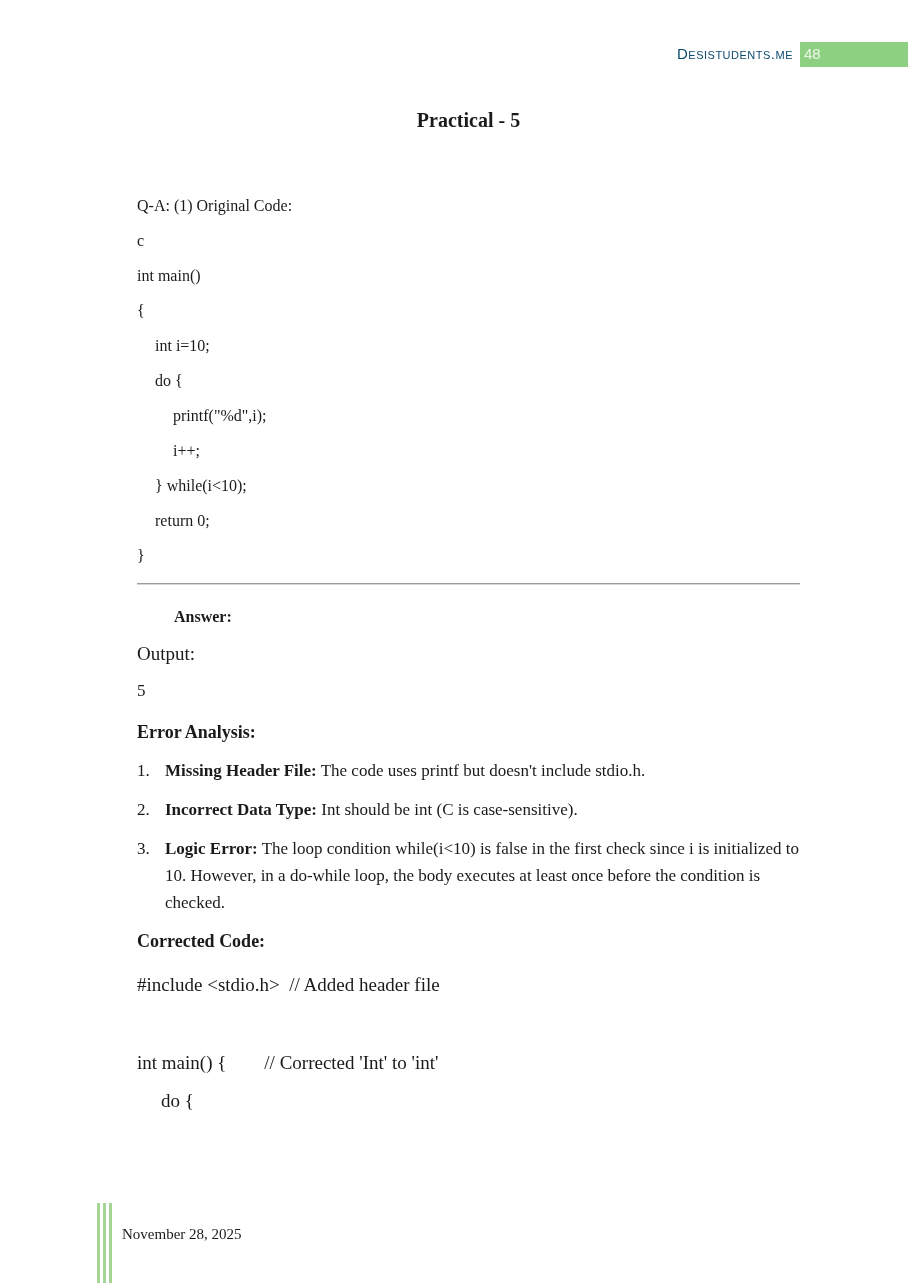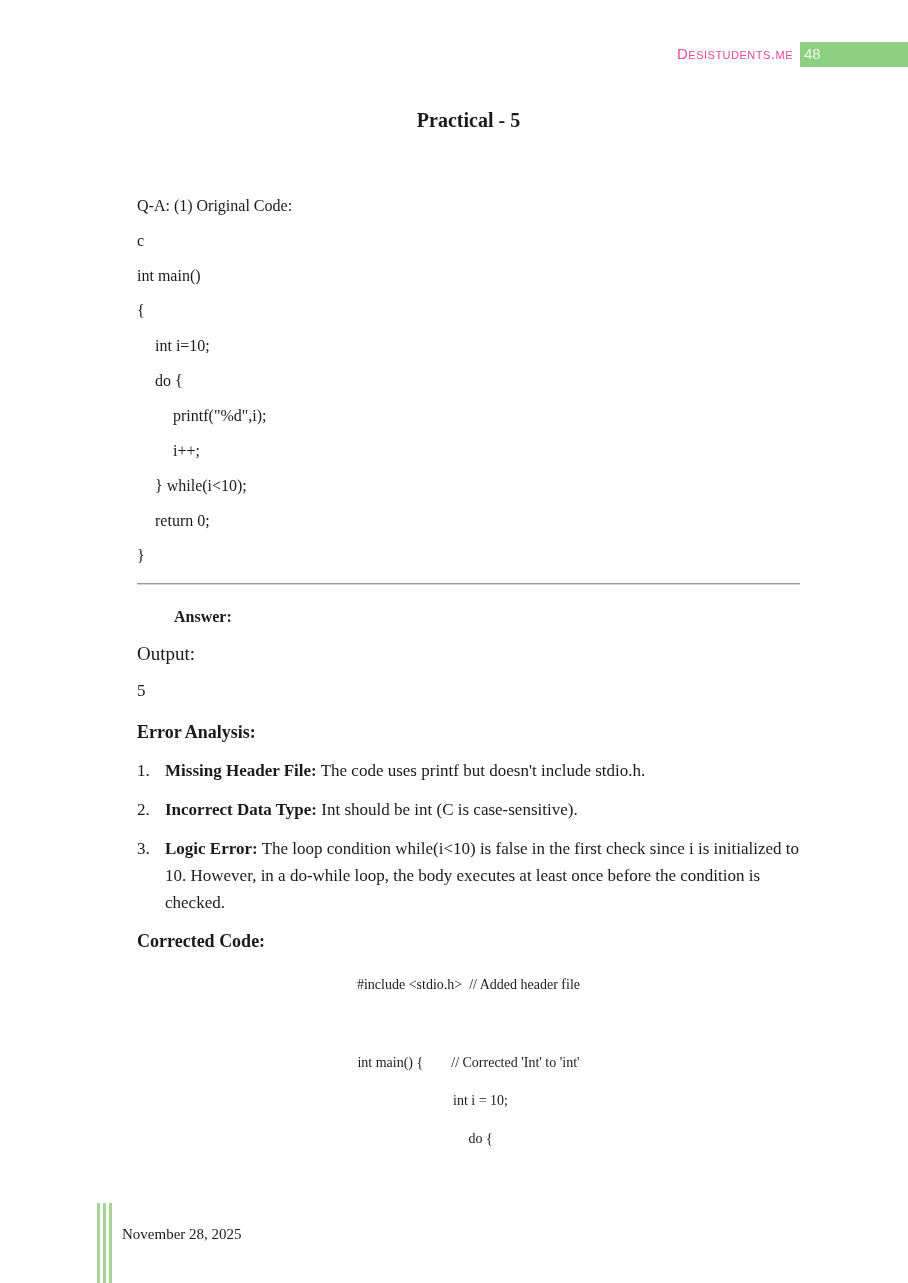--- a/index.html
+++ b/index.html
@@ -16,21 +16,21 @@
 
   
   .site-name {
     position: absolute;
     top: 45px;
     right: 115px;
     font-family: "Liberation Sans", sans-serif;
     font-variant: small-caps;
     font-size: 15px;
     letter-spacing: 0.5px;
-    color: #ec4899;
+    color: #0c4a6e;
   }
   .page-badge {
     position: absolute;
     top: 42px;
     right: 0;
     width: 108px;
     height: 25px;
     background: #8ed081;
     font-family: "Liberation Sans", sans-serif;
     font-size: 15px;
@@ -108,24 +108,23 @@
   .error-body { flex: 1; }
   .error-label { font-weight: bold; }
 
   .corrected-heading {
     margin-top: 10px;
     font-size: 18px;
     line-height: 26px;
     font-weight: bold;
   }
   .ccode-line {
-    font-size: 14px;
+    font-size: 19px;
     line-height: 38px;
     white-space: pre;
-    text-align: center;
   }
   .ccode-line.first { margin-top: 12px; }
   .ccode-line.gap-above { margin-top: 40px; }
   .cind1 { padding-left: 24px; }
 
   
   .footer-bars {
     position: absolute;
     left: 97px;
     bottom: 0;
@@ -194,21 +193,20 @@
         <span class="error-num">3.</span>
         <span class="error-body"><span class="error-label">Logic Error:</span><span> The loop condition while(i&lt;10) is false in the first check since i is initialized to 10. However, in a do-while loop, the body executes at least once before the condition is checked.</span></span>
       </div>
     </div>
 
     <div class="corrected-heading">Corrected Code:</div>
 
     <div>
       <div class="ccode-line first">#include &lt;stdio.h&gt;  // Added header file</div>
       <div class="ccode-line gap-above">int main() {        // Corrected 'Int' to 'int'</div>
-      <div class="ccode-line cind1">int i = 10;</div>
       <div class="ccode-line cind1">do {</div>
     </div>
 
   </div>
 
   <div class="footer-bars">
     <div class="footer-bar"></div>
     <div class="footer-bar"></div>
     <div class="footer-bar"></div>
   </div>

